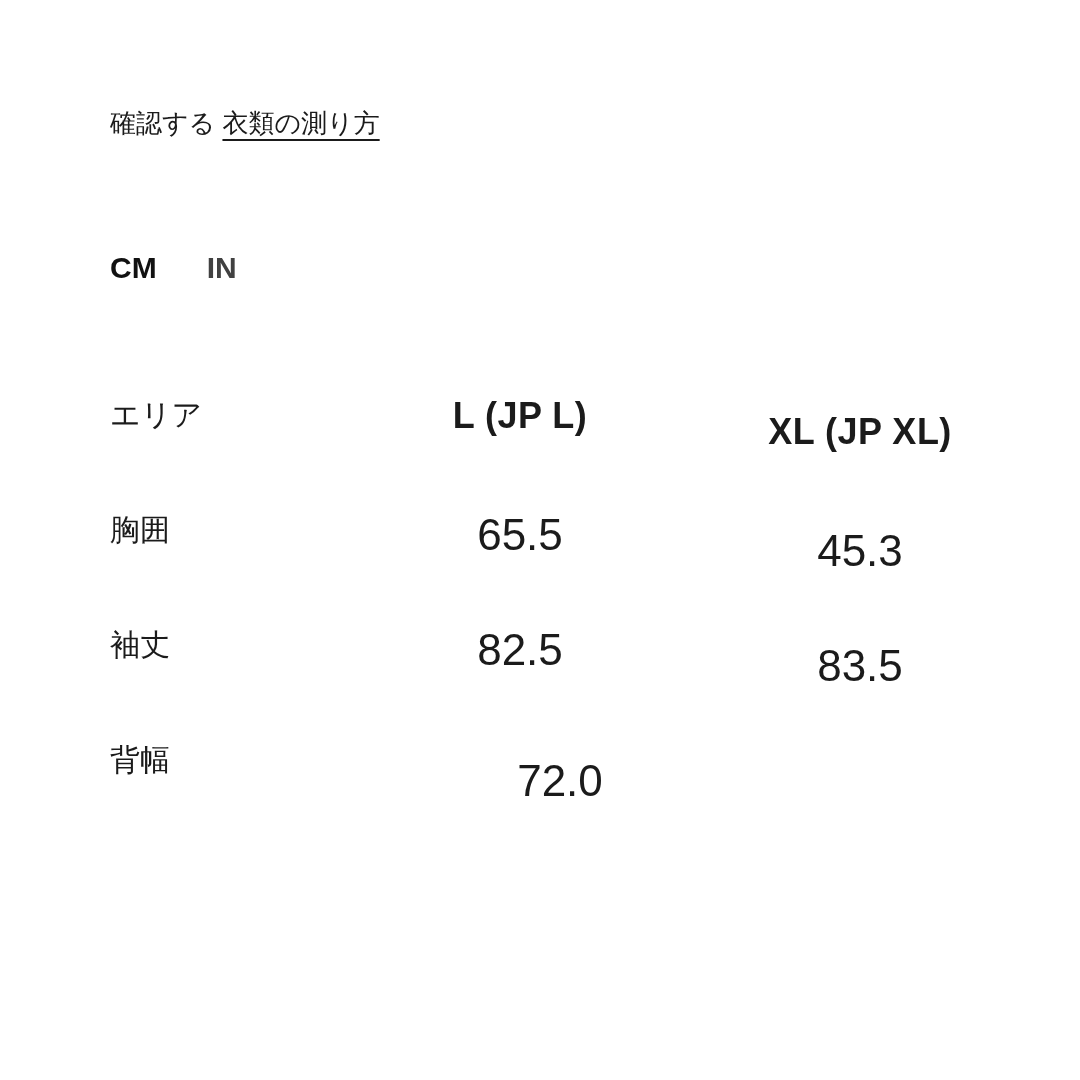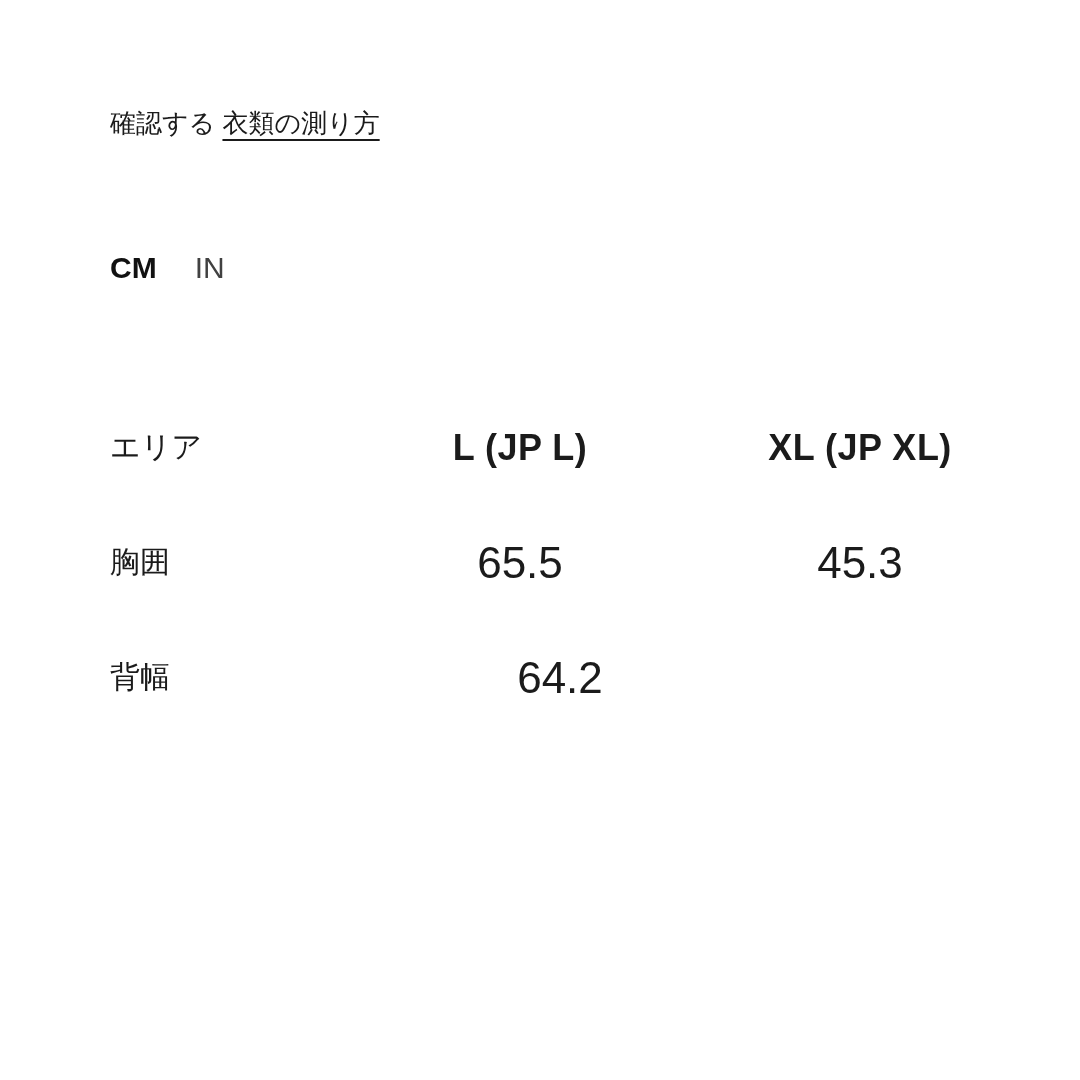--- a/index.html
+++ b/index.html
@@ -29,45 +29,45 @@
     text-underline-offset: 7px;
     cursor: pointer;
   }
 
   
   .unit-tabs {
     position: absolute;
     left: 110px;
     top: 250px;
     display: flex;
-    gap: 38px;
+    gap: 50px;
     font-size: 30px;
     line-height: 36px;
   }
   .unit-tab { cursor: pointer; }
   .unit-tab.selected { font-weight: 700; color: #111111; }
-  .unit-tab.unselected { font-weight: 400; color: #414141; }
+  .unit-tab.unselected { font-weight: 700; color: #414141; }
 
   
   .size-table {
     position: absolute;
     left: 110px;
     top: 385px;
     width: 940px;
   }
   .t-row {
     display: flex;
-    align-items: center;
+    align-items: flex-start;
     height: 115px;
     box-sizing: border-box;
     padding-top: 10px;
   }
   .c1 { width: 260px; font-size: 30px; font-weight: 400; }
   .c2 { width: 300px; text-align: center; }
-  .c3 { width: 380px; text-align: center; }
+  .c3 { width: 380px; text-align: center; margin-top: 16px; }
   .t-row.hdr .c2, .t-row.hdr .c3 {
     font-size: 36px;
     font-weight: 600;
     letter-spacing: 0.5px;
   }
   .t-row .val { font-size: 44px; font-weight: 400; }
 </style>
 </head>
 <body>
 
@@ -92,21 +92,26 @@
       <div class="c3">XL (JP XL)</div>
     </div>
 
     <div class="t-row">
       <div class="c1">胸囲</div>
       <div class="c2 val">65.5</div>
       <div class="c3 val">45.3</div>
     </div>
 
 
+    <div class="t-row">
+      <div class="c1">袖丈</div>
+      <div class="c2 val">82.5</div>
+      <div class="c3 val">83.5</div>
+    </div>
 
     <div class="t-row">
       <div class="c1">背幅</div>
-      <div class="c3 val">64.2</div>
+      <div class="c3 val">72.0</div>
     </div>
 
 
   </div>
 </div>
 
 </body></html>

